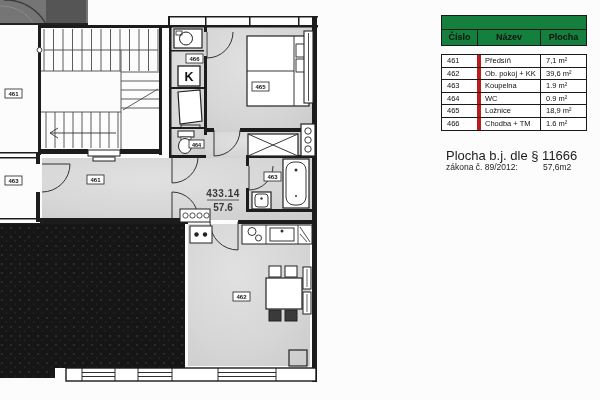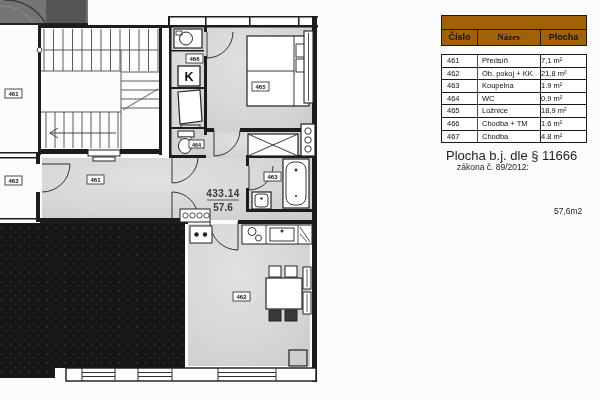--- a/index.html
+++ b/index.html
@@ -2,39 +2,39 @@
 <html><head>
 <meta charset="utf-8">
 <style>
   html,body{margin:0;padding:0;background:#e8e8e8;}
   .stage{position:relative;width:600px;height:400px;background:#fcfcfc;overflow:hidden;
          font-family:"Liberation Sans",sans-serif;color:#111;}
   .plan-svg{position:absolute;left:0;top:0;}
   
   .panel{position:absolute;left:438px;top:0;width:162px;height:400px;}
   .hdr-box{position:absolute;left:3px;top:15px;width:146px;height:31px;
-           border:1.5px solid #1a1a1a;box-sizing:border-box;background:#a16207;padding-left:14px;}
+           border:1.5px solid #1a1a1a;box-sizing:border-box;background:#15803d;padding-left:14px;}
   .hdr-row{position:absolute;left:0;bottom:0;width:100%;height:16px;
            border-top:1.5px solid #1a1a1a;box-sizing:border-box;display:flex;}
   .hdr-row .hc{font-size:9px;font-weight:bold;line-height:14px;text-align:center;
                box-sizing:border-box;}
   .hc1{width:35px;}
-  .hc2{width:63px;border-left:1.2px solid #1a1a1a;font-family:Liberation Serif, serif;}
+  .hc2{width:63px;border-left:1.2px solid #1a1a1a;}
   .hc3{flex:1;border-left:1.2px solid #1a1a1a;}
   .data-box{position:absolute;left:3px;top:54px;width:146px;
             border:1.2px solid #1a1a1a;box-sizing:border-box;background:#fff;}
   .trow{display:flex;height:11.6px;}
   .trow + .trow{border-top:1px solid #1a1a1a;}
   .trow .tc{font-size:7.5px;line-height:11.4px;box-sizing:border-box;white-space:nowrap;overflow:hidden;}
   .tc1{width:35px;padding-left:5px;}
-  .tc2{width:63px;padding-left:4px;border-left:1px solid #b91c1c;}
-  .tc3{flex:1;border-left:1px solid #1a1a1a;}
+  .tc2{width:63px;padding-left:4px;border-left:4px solid #b91c1c;}
+  .tc3{flex:1;padding-left:5px;border-left:1px solid #1a1a1a;}
   .note1{position:absolute;left:8px;top:148px;font-size:13px;color:#1d1d1d;white-space:nowrap;}
-  .note2{position:absolute;left:19px;top:162px;font-size:8.5px;color:#1d1d1d;white-space:nowrap;}
-  .note2 .val{position:absolute;left:97px;top:0;margin-top:44px;}
+  .note2{position:absolute;left:8px;top:162px;font-size:8.5px;color:#1d1d1d;white-space:nowrap;}
+  .note2 .val{position:absolute;left:97px;top:0;}
 </style>
 </head>
 <body>
 
 <div class="stage">
 
   <svg class="plan-svg" width="435" height="400" viewBox="0 0 435 400">
     <defs>
       <radialGradient id="rm" cx="0.4" cy="0.35" r="0.95">
         <stop offset="0" stop-color="#e1e1e1"></stop>
@@ -362,46 +362,41 @@
 
     <div class="data-box">
       <div class="trow">
         <div class="tc tc1">461</div>
         <div class="tc tc2">Předsíň</div>
         <div class="tc tc3">7,1 m²</div>
       </div>
       <div class="trow">
         <div class="tc tc1">462</div>
         <div class="tc tc2">Ob. pokoj + KK</div>
-        <div class="tc tc3">21,8 m²</div>
+        <div class="tc tc3">39,6 m²</div>
       </div>
       <div class="trow">
         <div class="tc tc1">463</div>
         <div class="tc tc2">Koupelna</div>
         <div class="tc tc3">1.9 m²</div>
       </div>
       <div class="trow">
         <div class="tc tc1">464</div>
         <div class="tc tc2">WC</div>
         <div class="tc tc3">0.9 m²</div>
       </div>
       <div class="trow">
         <div class="tc tc1">465</div>
         <div class="tc tc2">Ložnice</div>
         <div class="tc tc3">18,9 m²</div>
       </div>
       <div class="trow">
         <div class="tc tc1">466</div>
         <div class="tc tc2">Chodba + TM</div>
         <div class="tc tc3">1.6 m²</div>
-      </div>
-      <div class="trow">
-        <div class="tc tc1">467</div>
-        <div class="tc tc2">Chodba</div>
-        <div class="tc tc3">4.8 m²</div>
       </div>
     </div>
 
     <div class="note1">Plocha b.j. dle § 11666</div>
     <div class="note2">
       <span>zákona č. 89/2012:</span>
       <span class="val">57,6m2</span>
     </div>
   </div>
 

